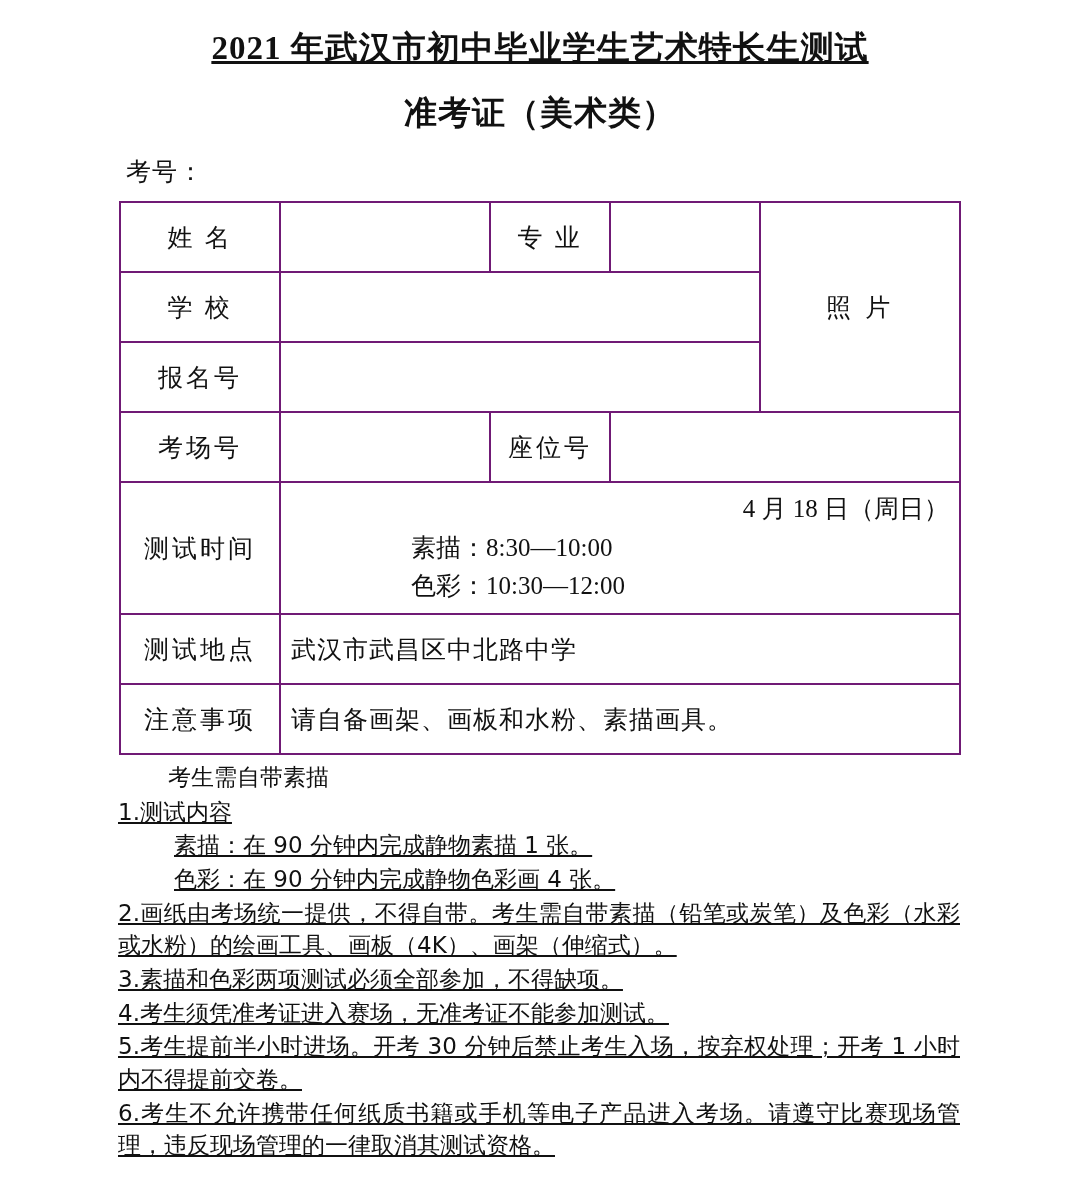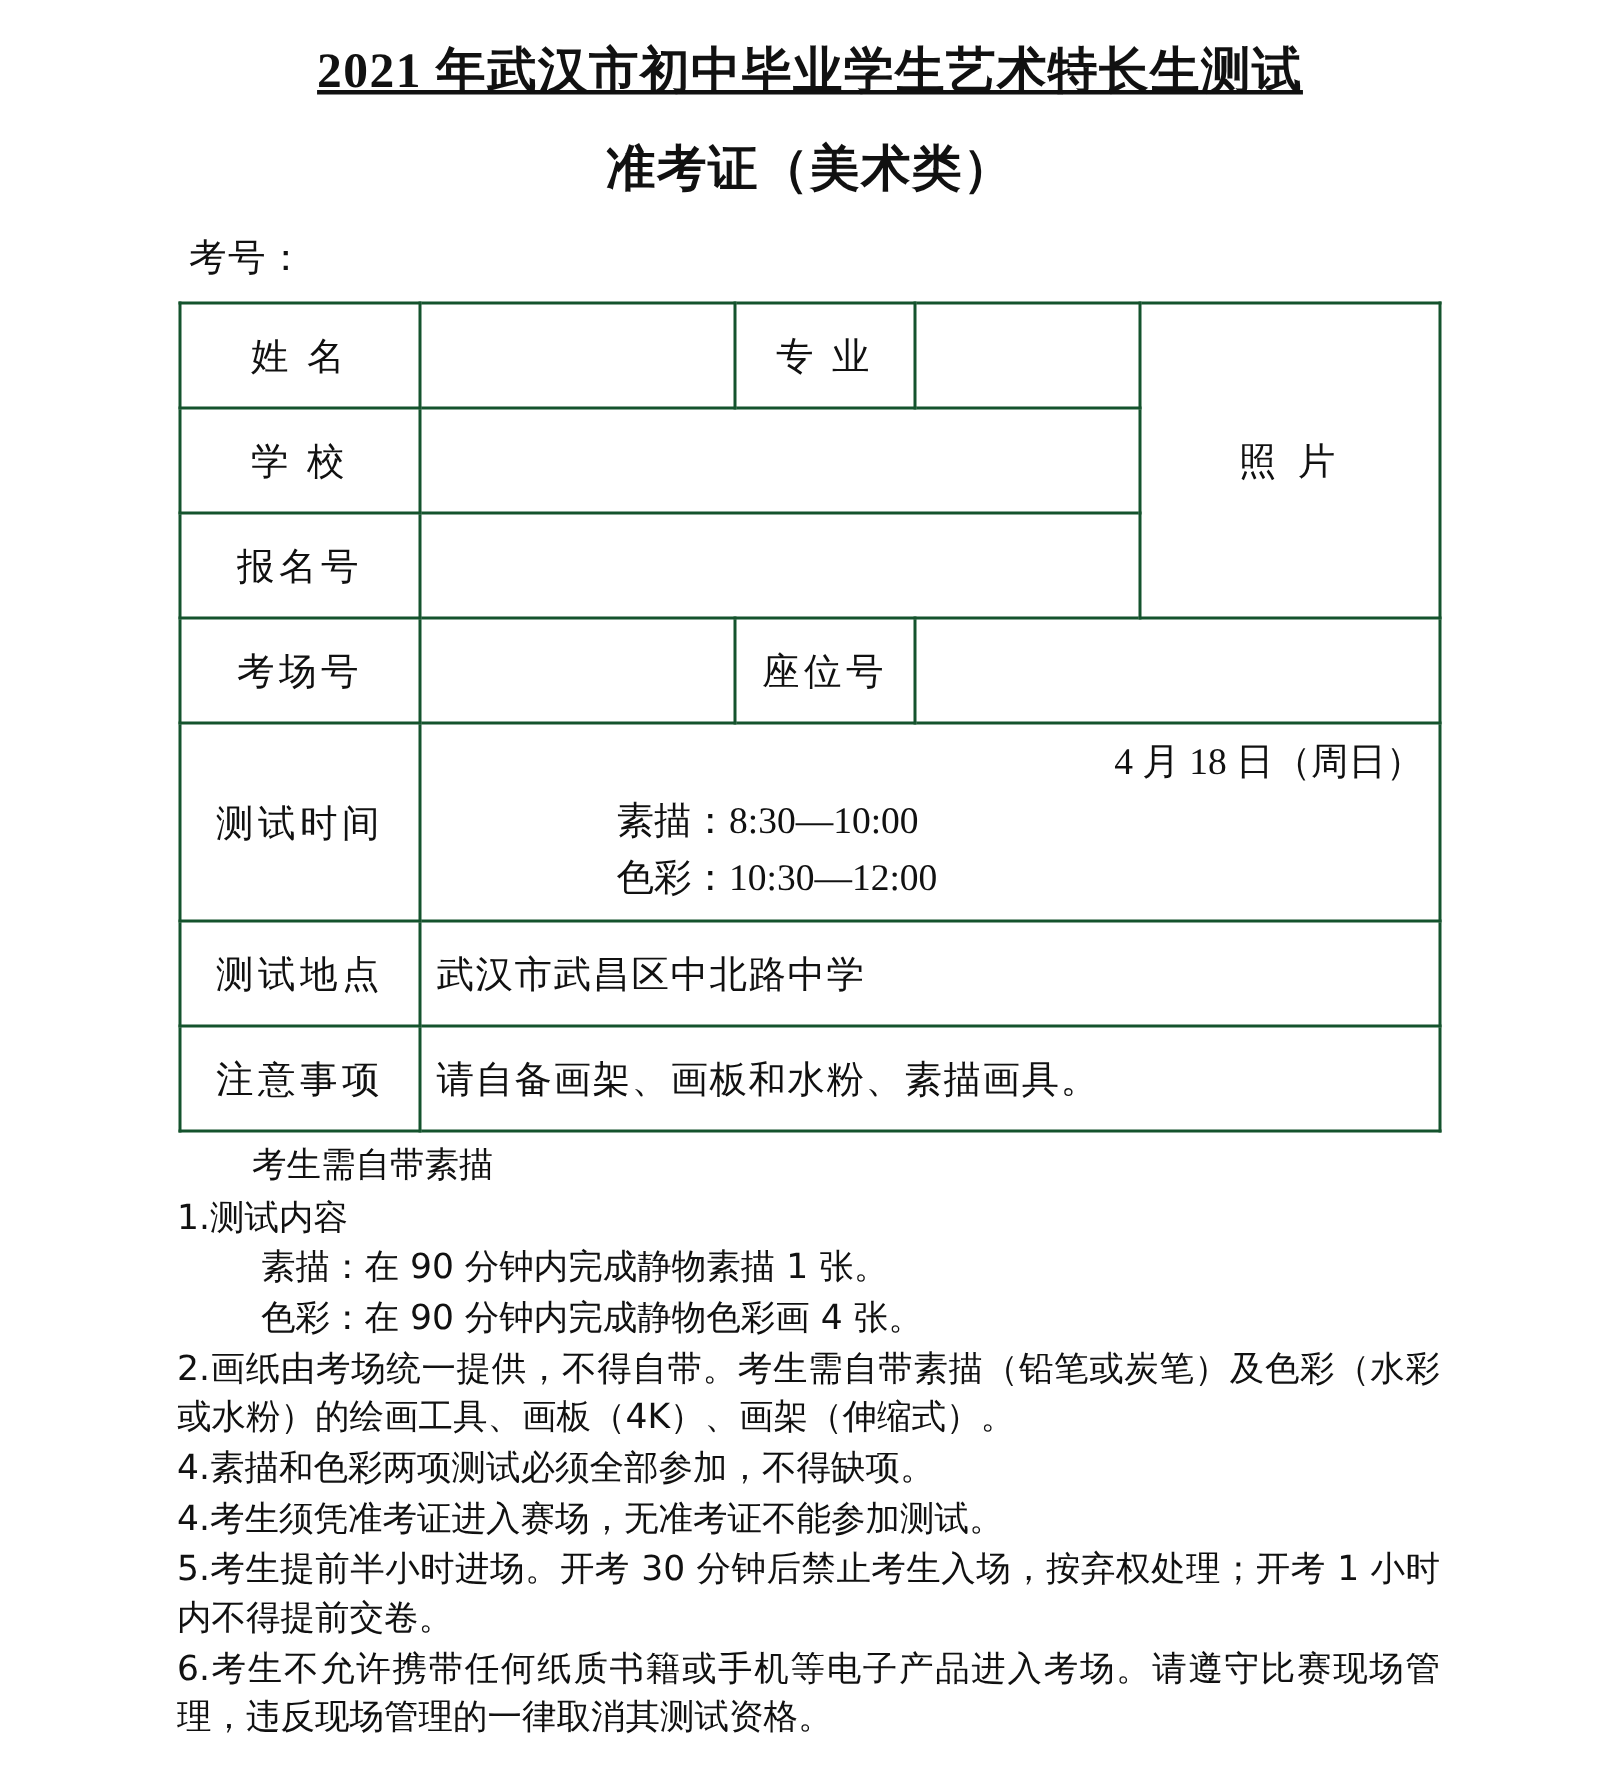--- a/index.html
+++ b/index.html
@@ -59,21 +59,21 @@
   }
 
   
   .card-table {
     margin: 13px auto 0 auto;
     width: 840px;
     border-collapse: collapse;
     table-layout: fixed;
   }
   .card-table td {
-    border: 2px solid #14532d;
+    border: 2px solid #701a75;
     font-size: 25px;
     padding: 0 10px;
     vertical-align: middle;
     height: 68px;
   }
   .lbl {
     text-align: center;
     letter-spacing: 3px;
     white-space: nowrap;
   }
@@ -114,20 +114,21 @@
     line-height: 1.42;
   }
   .notice-title {
     margin-left: 50px;
     font-size: 23px;
     margin-bottom: 2px;
   }
   .notice-item {
     margin-bottom: 1px;
     text-align: justify;
+    text-decoration: underline;
   }
   .notice-sub {
     margin-left: 56px;
   }
 </style>
 </head>
 <body>
 
 <div class="page">
 
@@ -188,19 +189,19 @@
       </tr>
     </tbody>
   </table>
 
   <div class="notice">
     <div class="notice-title">考生需自带素描</div>
     <div class="notice-item">1.测试内容</div>
     <div class="notice-item notice-sub">素描：在 90 分钟内完成静物素描 1 张。</div>
     <div class="notice-item notice-sub">色彩：在 90 分钟内完成静物色彩画 4 张。</div>
     <div class="notice-item">2.画纸由考场统一提供，不得自带。考生需自带素描（铅笔或炭笔）及色彩（水彩或水粉）的绘画工具、画板（4K）、画架（伸缩式）。</div>
-    <div class="notice-item">4.素描和色彩两项测试必须全部参加，不得缺项。</div>
+    <div class="notice-item">3.素描和色彩两项测试必须全部参加，不得缺项。</div>
     <div class="notice-item">4.考生须凭准考证进入赛场，无准考证不能参加测试。</div>
     <div class="notice-item">5.考生提前半小时进场。开考 30 分钟后禁止考生入场，按弃权处理；开考 1 小时内不得提前交卷。</div>
     <div class="notice-item">6.考生不允许携带任何纸质书籍或手机等电子产品进入考场。请遵守比赛现场管理，违反现场管理的一律取消其测试资格。</div>
   </div>
 
 </div>
 
 </body></html>

